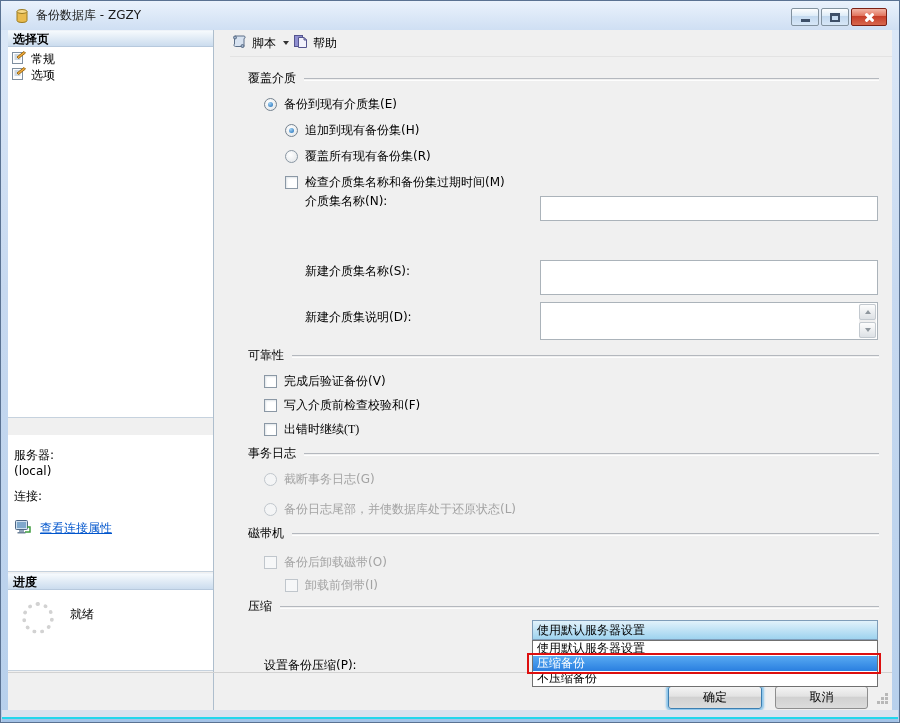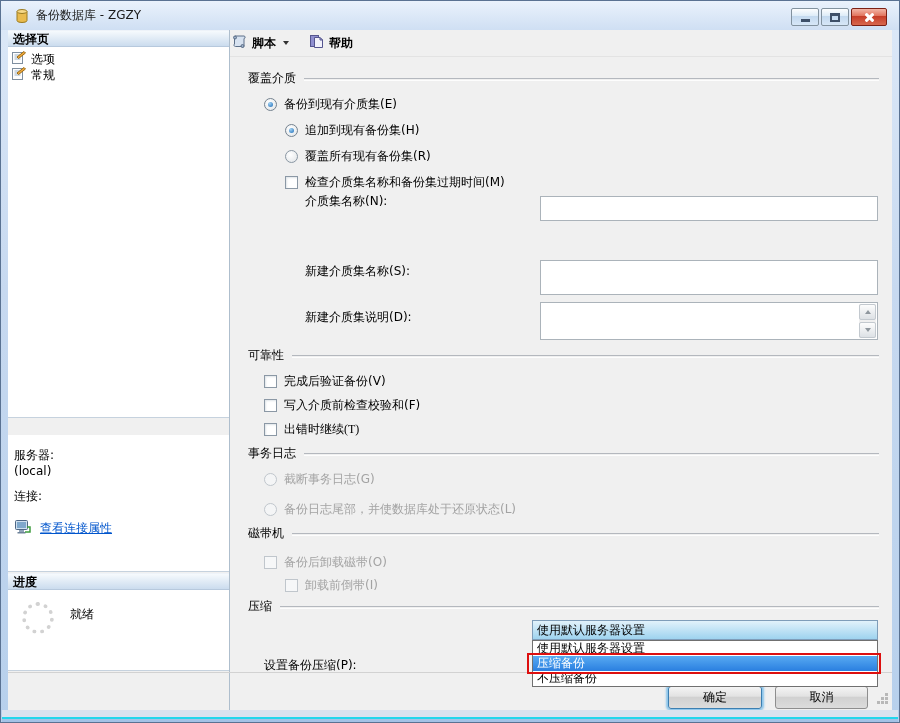--- a/index.html
+++ b/index.html
@@ -23,39 +23,39 @@
   .glyph-max{width:10px;height:9px;box-sizing:border-box;border:2px solid #3e5068;border-top-width:3px;}
   .glyph-close{position:relative;width:11px;height:11px;}
   .glyph-close::before,.glyph-close::after{content:"";position:absolute;left:4px;top:0;width:3px;height:11px;background:#fff;border-radius:1px;}
   .glyph-close::before{transform:rotate(45deg);}
   .glyph-close::after{transform:rotate(-45deg);}
   
   .dlg{position:absolute;left:7px;top:29px;width:884px;height:680px;background:#f0f0f0;overflow:visible;}
   .bottomstrip{position:absolute;left:0;bottom:0;right:0;height:12px;
     background:linear-gradient(#d8e2ef 0,#d8e2ef 7px,#21d6ec 7px,#21d6ec 9px,#a3c2e6 9px,#a3c2e6 12px);}
   
-  .sidebar{position:absolute;left:0;top:0;bottom:0;width:222px;background:#f0f0f0;border-right:1px solid #aebecd;box-sizing:border-box;}
+  .sidebar{position:absolute;left:0;top:0;bottom:0;width:206px;background:#f0f0f0;border-right:1px solid #aebecd;box-sizing:border-box;}
   .shead{position:absolute;left:0;right:0;height:17px;line-height:16px;box-sizing:border-box;
     font-weight:bold;padding-left:5px;color:#000;
     background:linear-gradient(#f6fafd,#cbdcee);border-top:1px solid #eef3f9;border-bottom:1px solid #b7c9dd;}
   .sbody{position:absolute;left:0;right:0;background:#fff;border-bottom:1px solid #c6d2de;}
   .pages{top:17px;height:371px;padding-top:4px;box-sizing:border-box;}
   .page-item{display:flex;align-items:center;gap:5px;height:16px;padding-left:4px;cursor:default;}
   .conn{top:405px;height:137px;padding:12px 0 0 6px;box-sizing:border-box;}
   .conn-label{margin-top:0;}
   .conn-value{margin-bottom:10px;}
   .conn-value.small{font-size:11px;letter-spacing:-0.3px;}
   .viewrow{display:flex;align-items:center;gap:8px;margin-top:14px;}
   .viewrow a{color:#0055cc;text-decoration:underline;}
   .prog{top:560px;height:81px;}
   .spinner{position:absolute;left:14px;top:12px;width:24px;height:24px;border:4px dotted #d2d2d2;border-radius:50%;}
   .status{position:absolute;left:62px;top:16px;}
   
   .toolbar{position:absolute;left:222px;top:0;right:0;height:27px;display:flex;align-items:center;
-    padding-left:1px;gap:20px;border-bottom:1px solid #e3e3e3;box-sizing:border-box;font-weight:bold;}
+    padding-left:1px;gap:4px;border-bottom:1px solid #e3e3e3;box-sizing:border-box;}
   .tbtn{display:flex;align-items:center;gap:5px;cursor:default;}
   .tri-down{width:0;height:0;border-left:3.5px solid transparent;border-right:3.5px solid transparent;border-top:4px solid #333;margin-left:2px;}
   
   .grp{position:absolute;left:240px;right:13px;height:15px;display:flex;align-items:center;}
   .gcap{white-space:nowrap;}
   .gline{flex:1;margin-left:8px;height:1px;border-top:1px solid #b4b8be;box-shadow:0 1px 0 #fdfdfd;}
   .row{position:absolute;height:16px;display:flex;align-items:center;gap:7px;white-space:nowrap;}
   .row.disabled .lbl{color:#a3a3a3;}
   .radio{width:13px;height:13px;box-sizing:border-box;border-radius:50%;border:1px solid #74828f;
     background:radial-gradient(circle at 40% 35%,#ffffff,#dfe3e6);position:relative;flex:0 0 auto;}
@@ -127,33 +127,33 @@
         <div class="page-item">
           <span>
             <svg width="14" height="13" viewBox="0 0 14 13">
               <rect x="0.5" y="1.5" width="10" height="11" fill="#fdfdfd" stroke="#7f8fa0"></rect>
               <line x1="2.5" y1="4" x2="8.5" y2="4" stroke="#9db3c8"></line>
               <line x1="2.5" y1="6" x2="8.5" y2="6" stroke="#9db3c8"></line>
               <line x1="2.5" y1="8" x2="8.5" y2="8" stroke="#9db3c8"></line>
               <path d="M5 6 L12 0.5 L13.5 2 L6.5 7.5 Z" fill="#f0a93c" stroke="#9a6a14"></path>
             </svg>
           </span>
-          <span>选项</span>
+          <span>常规</span>
         </div>
         <div class="page-item">
           <span>
             <svg width="14" height="13" viewBox="0 0 14 13">
               <rect x="0.5" y="1.5" width="10" height="11" fill="#fdfdfd" stroke="#7f8fa0"></rect>
               <line x1="2.5" y1="4" x2="8.5" y2="4" stroke="#9db3c8"></line>
               <line x1="2.5" y1="6" x2="8.5" y2="6" stroke="#9db3c8"></line>
               <line x1="2.5" y1="8" x2="8.5" y2="8" stroke="#9db3c8"></line>
               <path d="M5 6 L12 0.5 L13.5 2 L6.5 7.5 Z" fill="#f0a93c" stroke="#9a6a14"></path>
             </svg>
           </span>
-          <span>常规</span>
+          <span>选项</span>
         </div>
       </div>
 
       <div class="sbody conn">
         <div class="conn-label">服务器:</div>
         <div class="conn-value">(local)</div>
         <div class="conn-label">连接:</div>
         <div class="viewrow">
           <span>
             <svg width="18" height="16" viewBox="0 0 18 16">

